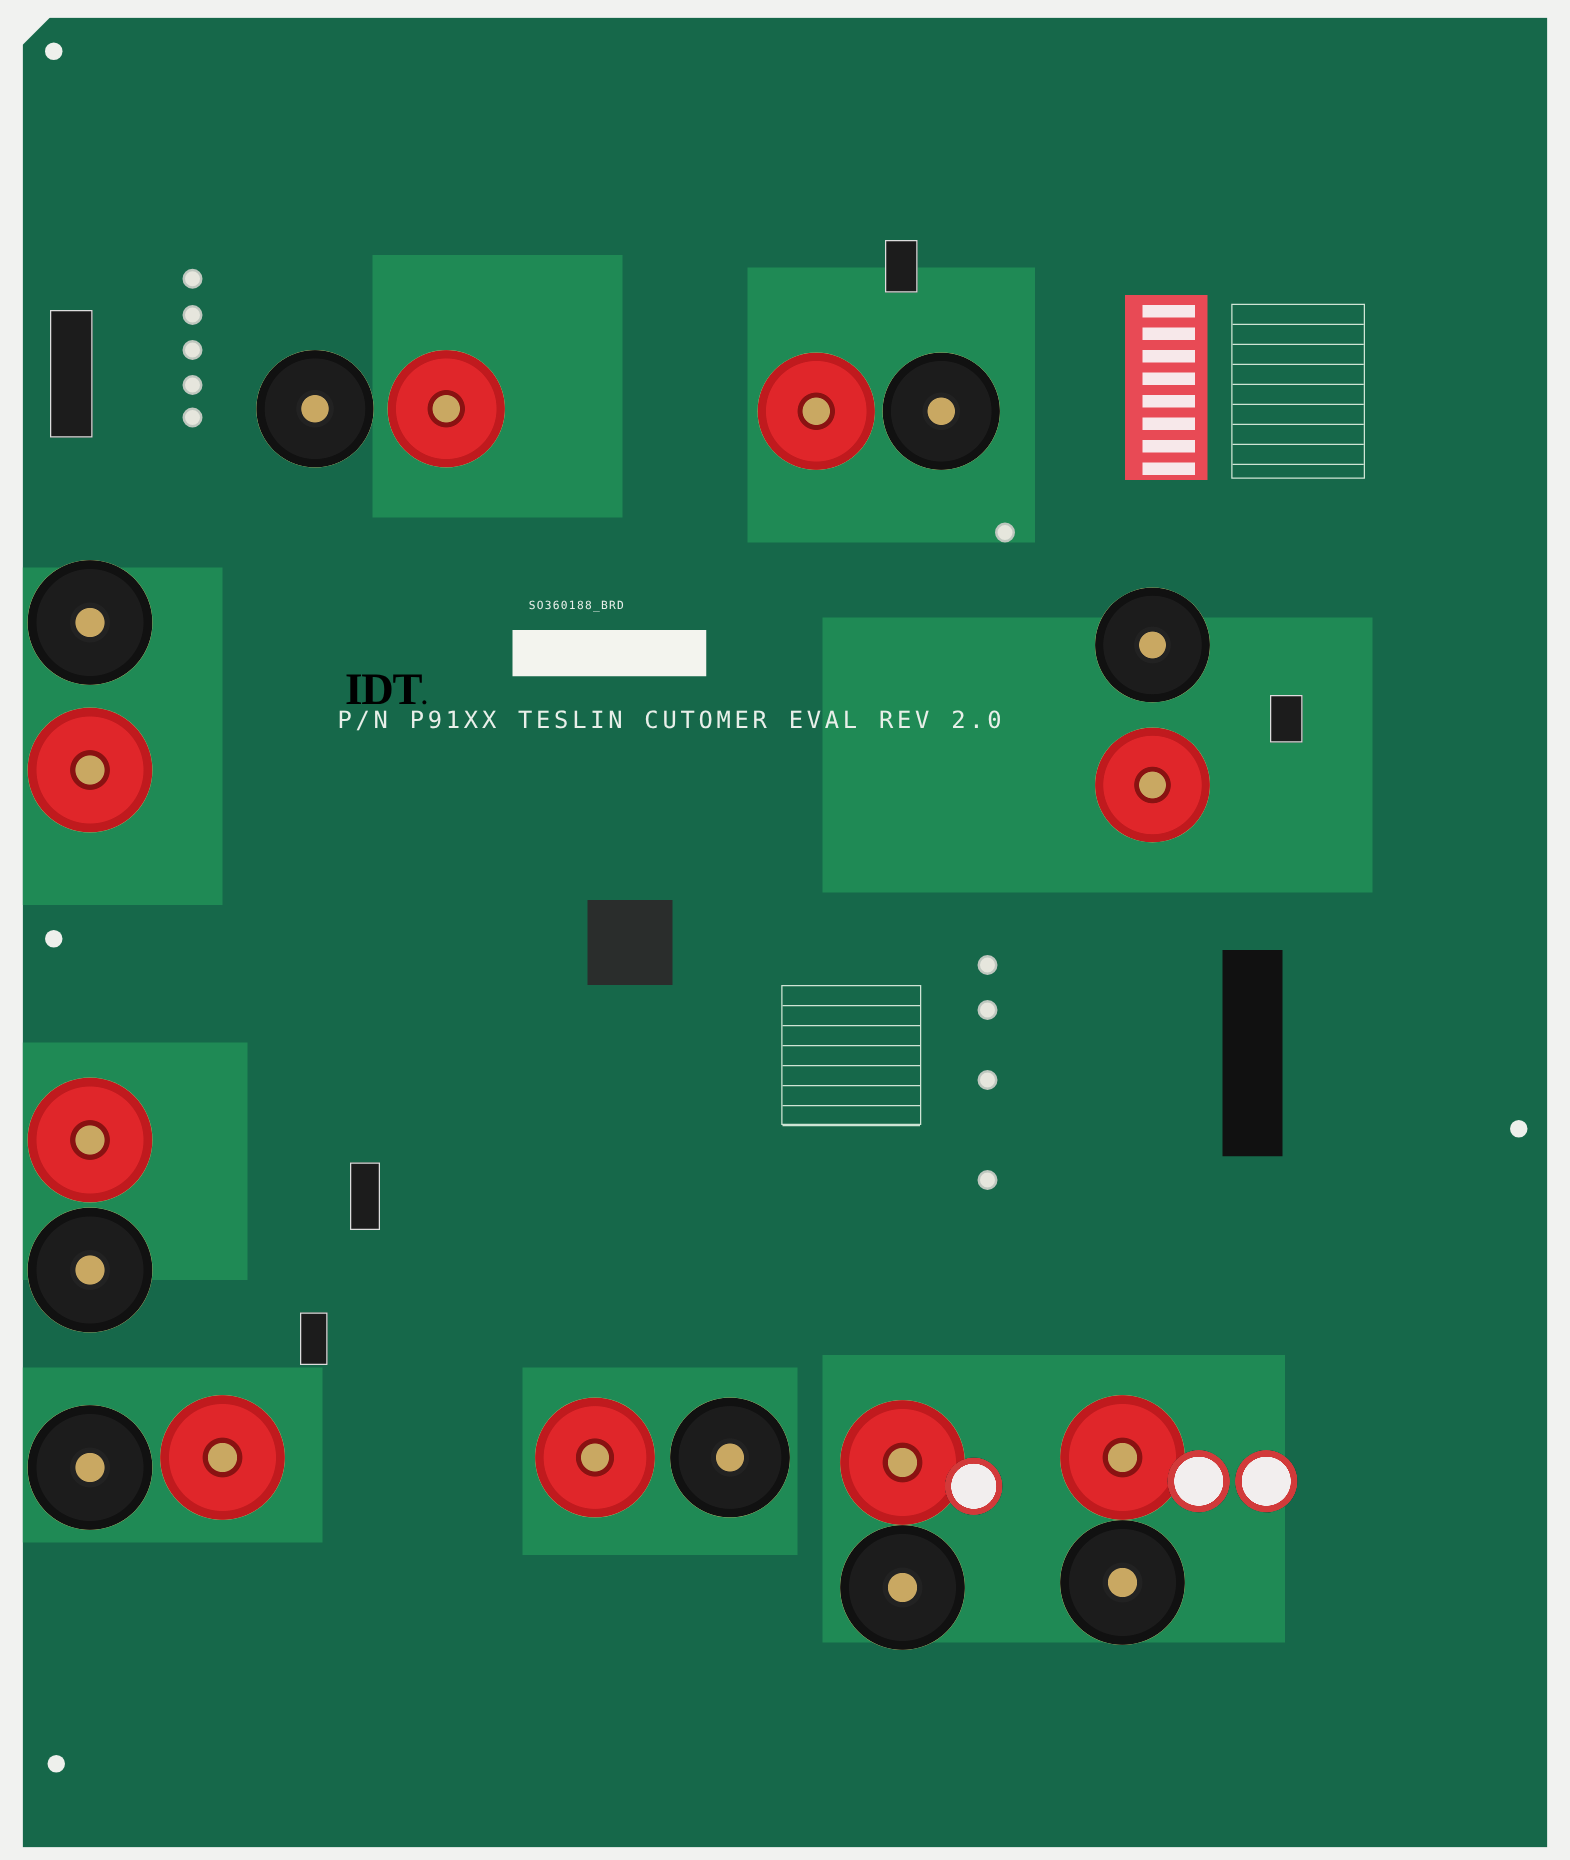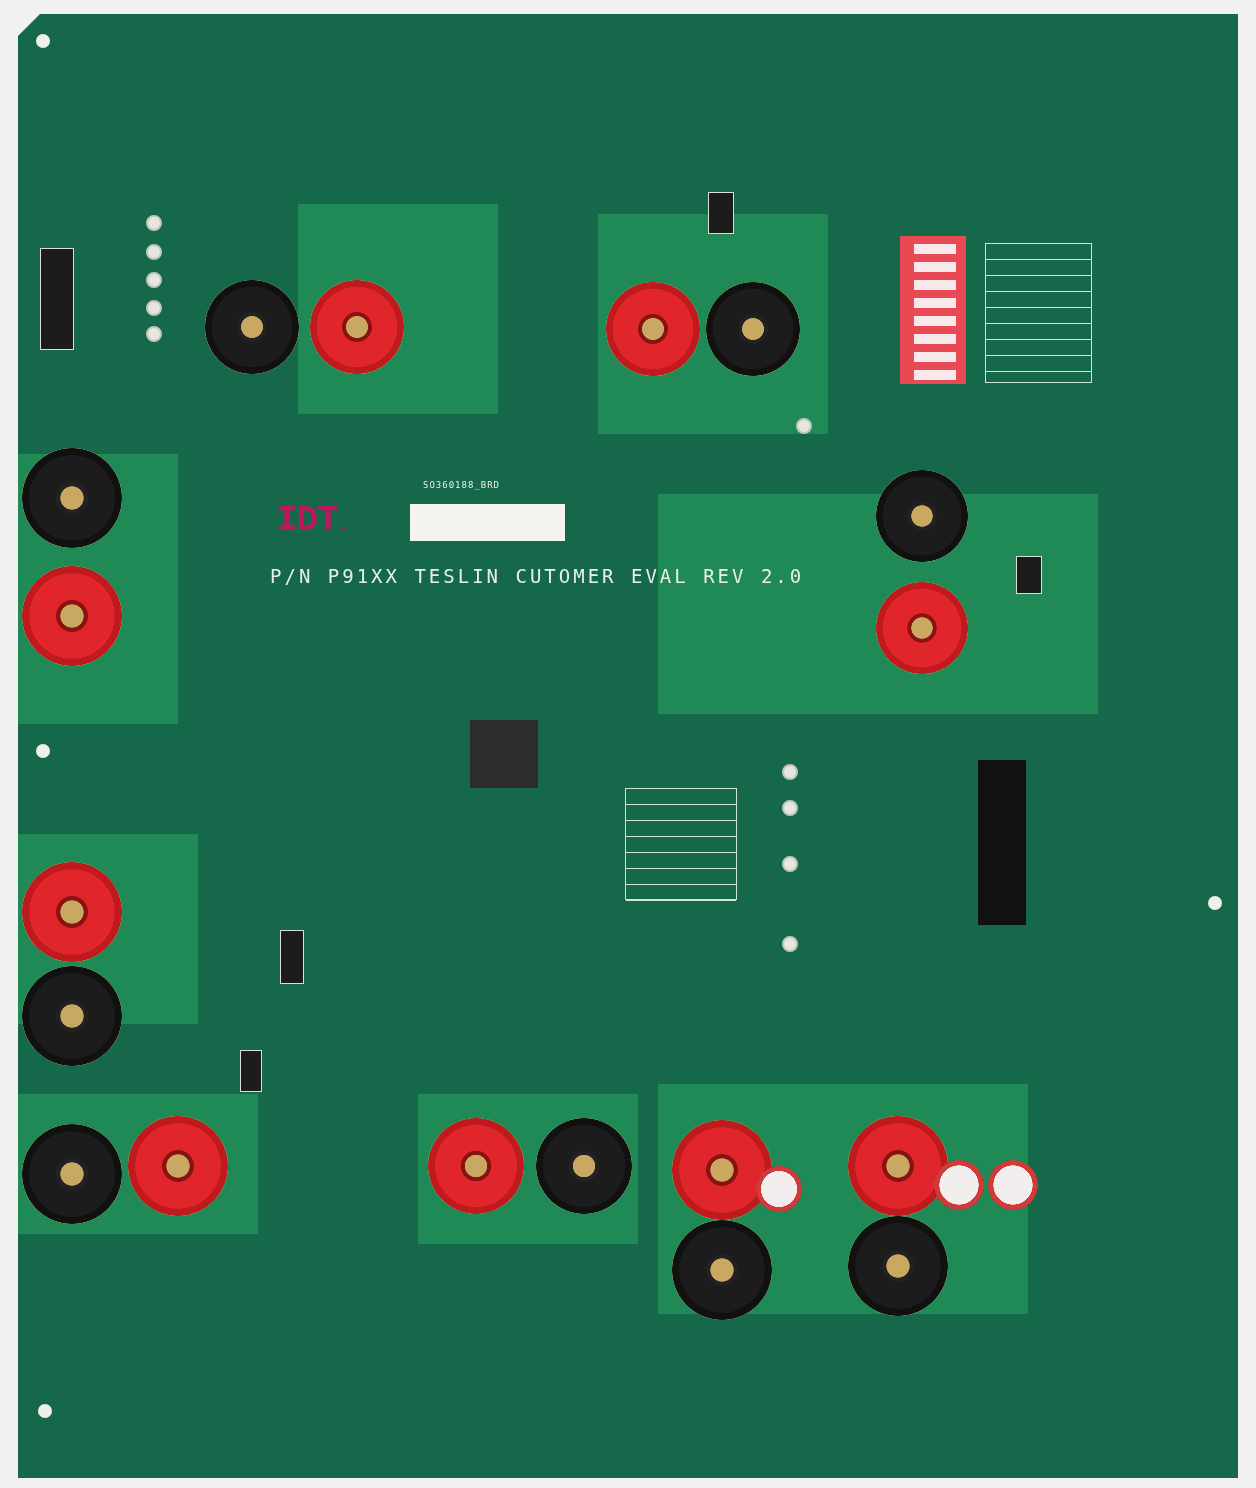--- a/index.html
+++ b/index.html
@@ -2,21 +2,21 @@
 <html><head>
 <meta charset="utf-8">
 <style>
   html,body{margin:0;padding:0;}
   body{width:1256px;height:1488px;background:#f1f2f0;position:relative;overflow:hidden;font-family:"DejaVu Sans Mono",monospace;}
   .board{position:absolute;left:18px;top:14px;width:1220px;height:1464px;background:#16684a;
     clip-path:polygon(22px 0,100% 0,100% 100%,0 100%,0 22px);}
   .pour{position:absolute;background:#1f8a55;}
   .silk{position:absolute;color:#e8efe9;font-size:9px;letter-spacing:1px;white-space:nowrap;}
   .title{font-size:19px;letter-spacing:3px;}
-  .idt{position:absolute;left:276px;top:500px;color:#be185d;font-family:Liberation Mono, monospace;font-weight:bold;font-size:36px;letter-spacing:-1px;}
+  .idt{position:absolute;left:276px;top:530px;color:#000000;font-family:Liberation Serif, serif;font-weight:bold;font-size:36px;letter-spacing:-1px;}
   .idt .dot{font-size:20px;}
   .labelbox{position:absolute;left:410px;top:504px;width:155px;height:37px;background:#f3f4ee;}
   .hole{position:absolute;width:14px;height:14px;border-radius:50%;background:#eef0ec;}
   .post{position:absolute;border-radius:50%;}
   .post.red{background:radial-gradient(circle,#c9a862 0 16%,#8a1212 17% 22%,#e0262a 23% 60%,#c01a1e 61% 70%,#d8b86a 71% 78%,#1f8a55 79%);}
   .post.black{background:radial-gradient(circle,#c9a862 0 16%,#222 17% 22%,#1c1c1c 23% 60%,#111 61% 70%,#d8b86a 71% 78%,#1f8a55 79%);}
   .hdr{position:absolute;background:#1c1c1c;border:1px solid #ddd;}
   .ic{position:absolute;background:#2a2d2c;}
   .tp{position:absolute;width:12px;height:12px;border-radius:50%;background:#e6e6dd;border:2px solid #bfc7bf;}
   .dip{position:absolute;left:900px;top:236px;width:66px;height:148px;background:#e84a55;}

